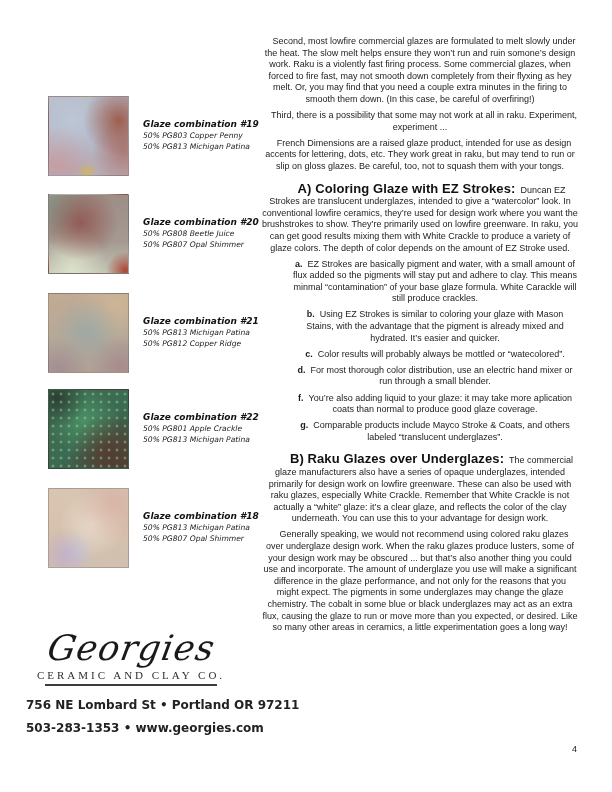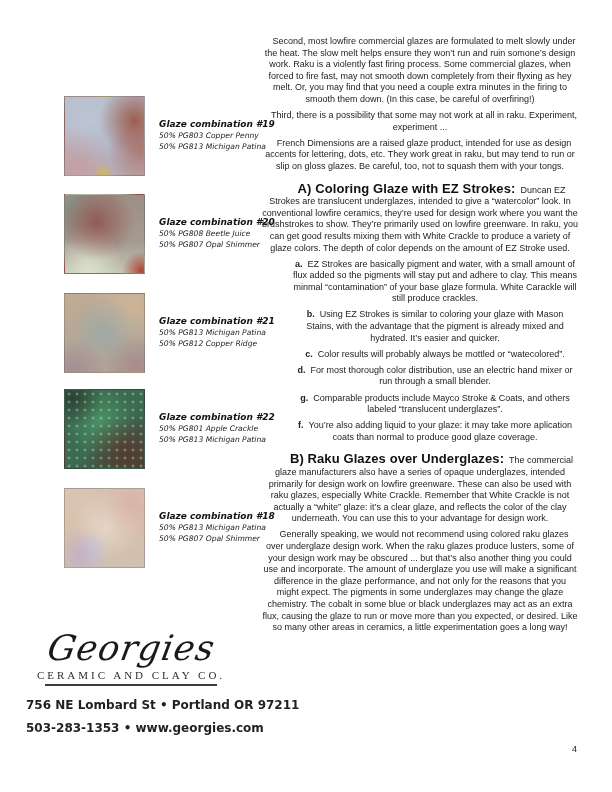--- a/index.html
+++ b/index.html
@@ -6,21 +6,21 @@
   body {
     width: 612px; height: 792px;
     background: #ffffff;
     position: relative;
     font-family: "Liberation Sans", sans-serif;
     color: #1c1c1c;
     overflow: hidden;
   }
 
   
-  .glaze-entry { position: absolute; left: 44px; display: flex; padding-left: 20px; }
+  .glaze-entry { position: absolute; left: 28px; display: flex; padding-left: 20px; }
   .swatch {
     width: 81px; height: 80px;
     border: 1px solid rgba(60,60,60,0.25);
     box-sizing: border-box;
     flex: 0 0 auto;
   }
   .glaze-label { margin-left: 14px; margin-top: 22px; width: 120px; }
   .glaze-title {
     font-family: "DejaVu Sans", sans-serif;
     font-style: italic; font-weight: bold;
@@ -143,22 +143,22 @@
   <p class="body indent">Third, there is a possibility that some may not work at all in raku. Experiment, experiment ...</p>
   <p class="body indent">French Dimensions are a raised glaze product, intended for use as design accents for lettering, dots, etc. They work great in raku, but may tend to run or slip on gloss glazes. Be careful, too, not to squash them with your tongs.</p>
 
   <p class="body section"><span class="sec-head">A)  Coloring Glaze with EZ Strokes:</span><span>Duncan EZ Strokes are translucent underglazes, intended to give a “watercolor” look. In conventional lowfire ceramics, they’re used for design work where you want the brushstrokes to show. They’re primarily used on lowfire greenware. In raku, you can get good results mixing them with White Crackle to produce a variety of glaze colors. The depth of color depends on the amount of EZ Stroke used.</span></p>
 
   <div class="items">
     <p class="body item"><span class="item-letter">a.</span><span>EZ Strokes are basically pigment and water, with a small amount of flux added so the pigments will stay put and adhere to clay. This means minmal “contamination” of your base glaze formula. White Carackle will still produce crackles.</span></p>
     <p class="body item"><span class="item-letter">b.</span><span>Using EZ Strokes is similar to coloring your glaze with Mason Stains, with the advantage that the pigment is already mixed and hydrated. It’s easier and quicker.</span></p>
     <p class="body item"><span class="item-letter">c.</span><span>Color results will probably always be mottled or “watecolored”.</span></p>
     <p class="body item"><span class="item-letter">d.</span><span>For most thorough color distribution, use an electric hand mixer or run through a small blender.</span></p>
+    <p class="body item"><span class="item-letter">f.</span><span>You’re also adding liquid to your glaze: it may take more aplication coats than normal to produce good glaze coverage.</span></p>
     <p class="body item"><span class="item-letter">g.</span><span>Comparable products include Mayco Stroke &amp; Coats, and others labeled “translucent underglazes”.</span></p>
-    <p class="body item"><span class="item-letter">f.</span><span>You’re also adding liquid to your glaze: it may take more aplication coats than normal to produce good glaze coverage.</span></p>
   </div>
 
   <p class="body section"><span class="sec-head">B)  Raku Glazes over Underglazes:</span><span>The commercial glaze manufacturers also have a series of opaque underglazes, intended primarily for design work on lowfire greenware. These can also be used with raku glazes, especially White Crackle. Remember that White Crackle is not actually a “white” glaze: it’s a clear glaze, and reflects the color of the clay underneath. You can use this to your advantage for design work.</span></p>
 
   <p class="body indent">Generally speaking, we would not recommend using colored raku glazes over underglaze design work. When the raku glazes produce lusters, some of your design work may be obscured ... but that’s also another thing you could use and incorporate. The amount of underglaze you use will make a significant difference in the glaze performance, and not only for the reasons that you might expect. The pigments in some underglazes may change the glaze chemistry. The cobalt in some blue or black underglazes may act as an extra flux, causing the glaze to run or move more than you expected, or desired. Like so many other areas in ceramics, a little experimentation goes a long way!</p>
 </main>
 
 <div class="page-number">4</div>
 
 </body></html>

